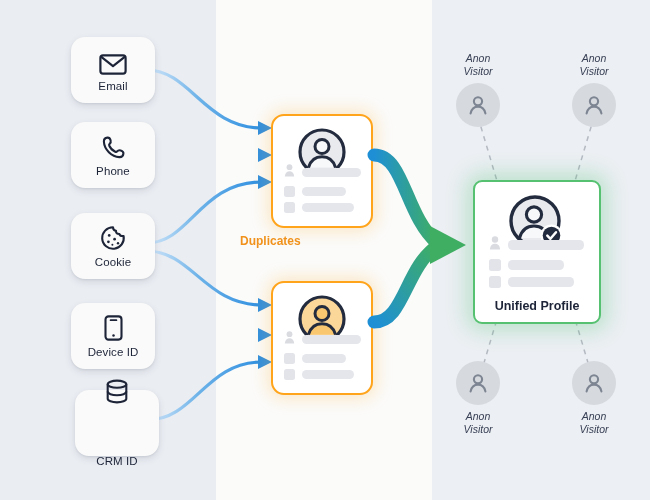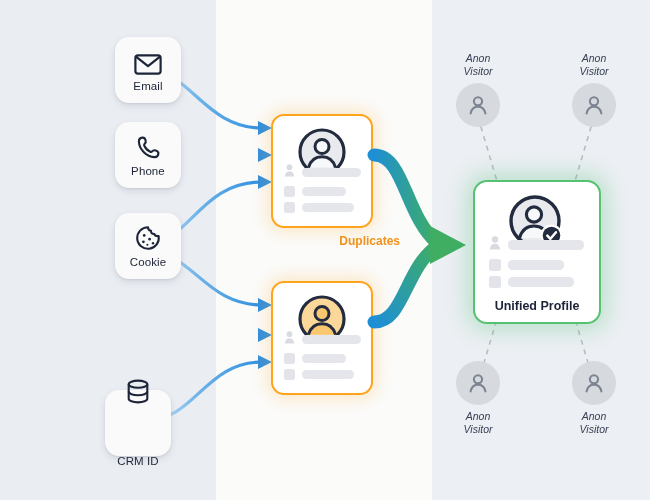--- a/index.html
+++ b/index.html
@@ -16,26 +16,25 @@
   .band-mid{left:216px;width:216px;background:#fbfbfa;}
   .band-right{left:432px;width:218px;background:#eceff3;}
 
   
   svg.layer{position:absolute;left:0;top:0;width:650px;height:500px;overflow:visible;}
   .l-conn{z-index:2;}
   .l-top{z-index:6;}
 
   
   .src{
-    position:absolute;width:66px;height:66px;border-radius:14px;
+    position:absolute;width:84px;height:66px;border-radius:14px;
     background:#fafafa;
     box-shadow:0 3px 7px rgba(60,70,90,.13),0 1px 2px rgba(60,70,90,.10);
     display:flex;flex-direction:column;align-items:center;justify-content:center;
     z-index:4;
-    margin-left:44px;
   }
   .src .ico{height:26px;display:flex;align-items:flex-end;justify-content:center;}
   .src .lbl{
     font-size:11.5px;color:#1d2438;margin-top:5px;letter-spacing:.1px;white-space:nowrap;
   }
 
   
   .dup{
     position:absolute;width:98px;height:110px;border-radius:13px;
     background:#ffffff;border:2px solid #FFA41B;
@@ -43,30 +42,30 @@
     z-index:4;
   }
   .dup .av{position:absolute;left:50%;top:11px;transform:translateX(-50%);}
   .rows{position:absolute;left:11px;right:10px;bottom:13px;}
   .row{display:flex;align-items:center;margin-top:5px;}
   .row:first-child{margin-top:0;}
   .rowico{width:11px;height:11px;border-radius:2.5px;background:#e2e4e9;flex:0 0 auto;}
   .bar{height:9px;border-radius:4.5px;background:#e4e6eb;margin-left:7px;}
 
   .dup-label{
-    position:absolute;z-index:5;text-align:right;width:160px;
+    position:absolute;z-index:5;text-align:left;width:160px;
     color:#F0921C;line-height:1.25;
   }
   .dup-label .t1{font-size:12px;font-weight:bold;}
   .dup-label .t2{font-size:10.5px;}
 
   
   .unified{
     position:absolute;left:473px;top:180px;width:124px;height:140px;
-    border-radius:14px;background:#fff;border:2px solid #56C271;
+    border-radius:9px;background:#fff;border:2px solid #56C271;
     box-shadow:0 0 20px 7px rgba(70,195,110,.28);
     z-index:5;
   }
   .unified .av{position:absolute;left:50%;top:11px;transform:translateX(-50%);}
   .unified .rows{left:14px;right:12px;bottom:34px;}
   .unified .bar{height:10px;}
   .unified .rowico{width:12px;height:12px;}
   .u-lbl{
     position:absolute;left:0;right:0;bottom:9px;text-align:center;
     font-size:12.5px;color:#1d2438;font-weight:bold;
@@ -159,22 +158,32 @@
         <circle cx="9.2" cy="10.4" r="1.35" fill="#1d2438"></circle>
         <circle cx="14.6" cy="14.2" r="1.35" fill="#1d2438"></circle>
         <circle cx="8.4" cy="16.8" r="1.35" fill="#1d2438"></circle>
         <circle cx="18.0" cy="18.2" r="1.2" fill="#1d2438"></circle>
         <circle cx="12.4" cy="19.8" r="1.0" fill="#1d2438"></circle>
       </svg>
     </span>
     <span class="lbl">Cookie</span>
   </div>
 
-
-  <div class="src" style="left:61px;top:390px;gap:45px;">
+  <div class="src" style="left:71px;top:303px;">
+    <span class="ico">
+      <svg width="19" height="26" viewBox="0 0 19 26">
+          <rect x="1.5" y="1.4" width="16" height="23.2" rx="3" fill="none" stroke="#1d2438" stroke-width="2.1"></rect>
+          <line x1="6.6" y1="5.2" x2="12.4" y2="5.2" stroke="#1d2438" stroke-width="1.8" stroke-linecap="round"></line>
+          <circle cx="9.5" cy="20.6" r="1.25" fill="#1d2438"></circle>
+        </svg>
+    </span>
+    <span class="lbl">Device ID</span>
+  </div>
+
+  <div class="src" style="left:75px;top:390px;gap:45px;">
     <span class="ico">
       <svg width="24" height="26" viewBox="0 0 24 26">
         <ellipse cx="12" cy="5.2" rx="9.3" ry="3.6" fill="none" stroke="#1d2438" stroke-width="2.1"></ellipse>
         <path d="M2.7,5.2 V12.6 C2.7,14.6 6.9,16.2 12,16.2 C17.1,16.2 21.3,14.6 21.3,12.6 V5.2" fill="none" stroke="#1d2438" stroke-width="2.1"></path>
         <path d="M2.7,12.6 V19.8 C2.7,21.8 6.9,23.4 12,23.4 C17.1,23.4 21.3,21.8 21.3,19.8 V12.6" fill="none" stroke="#1d2438" stroke-width="2.1"></path>
       </svg>
     </span>
     <span class="lbl">CRM ID</span>
   </div>
 

